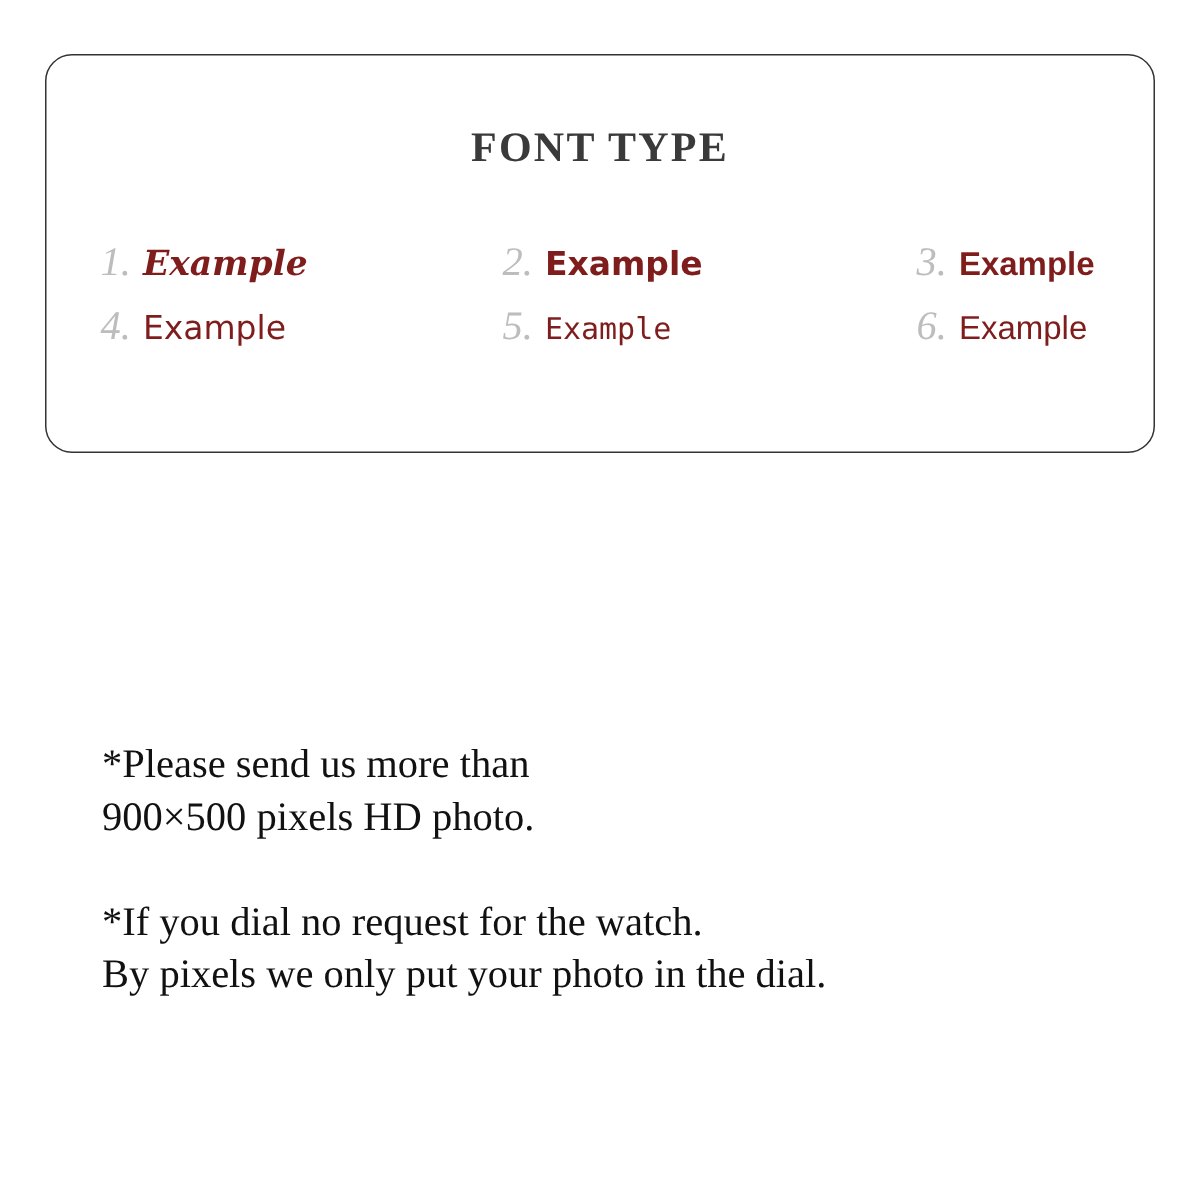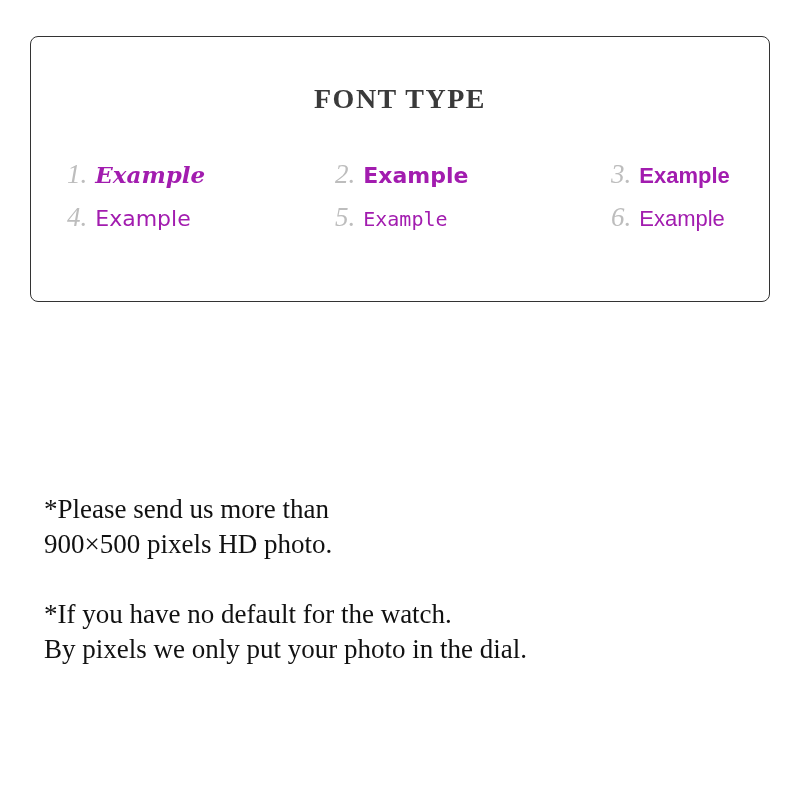--- a/index.html
+++ b/index.html
@@ -16,21 +16,21 @@
     overflow: hidden;
   }
 
   .font-panel {
     position: absolute;
     left: 30px;
     top: 36px;
     width: 740px;
     height: 266px;
     border: 1.5px solid #333333;
-    border-radius: 8px;
+    border-radius: 18px;
     box-sizing: border-box;
     background: #ffffff;
   }
 
   .panel-title {
     text-align: center;
     font-family: "Liberation Serif", serif;
     font-weight: bold;
     font-size: 28px;
     letter-spacing: 1.5px;
@@ -58,21 +58,21 @@
   .cell-num {
     font-family: "Liberation Serif", serif;
     font-style: italic;
     font-size: 27px;
     color: #bdbdbd;
     margin-right: 8px;
   }
 
   .cell-sample {
     font-size: 22px;
-    color: #a21caf;
+    color: #7f1d1d;
     line-height: 1.1;
   }
 
   
   .s1 {
     font-family: "DejaVu Serif", serif;
     font-style: italic;
     font-weight: bold;
     font-size: 23px;
   }
@@ -118,20 +118,21 @@
     font-size: 27px;
     color: #111111;
     line-height: 1.28;
   }
   .note-block + .note-block {
     margin-top: 36px;
   }
   .note-line {
     display: block;
     white-space: nowrap;
+    margin-left: 24px;
   }
 </style>
 </head>
 <body>
 
 <div class="font-panel">
 
   <div class="panel-title">FONT TYPE</div>
 
   <div class="font-grid">
@@ -170,17 +171,17 @@
 </div>
 
 <div class="notes">
 
   <div class="note-block">
     <span class="note-line">*Please send us more than</span>
     <span class="note-line">900×500 pixels HD photo.</span>
   </div>
 
   <div class="note-block">
-    <span class="note-line">*If you have no default for the watch.</span>
+    <span class="note-line">*If you dial no request for the watch.</span>
     <span class="note-line">By pixels we only put your photo in the dial.</span>
   </div>
 
 </div>
 
 </body></html>

